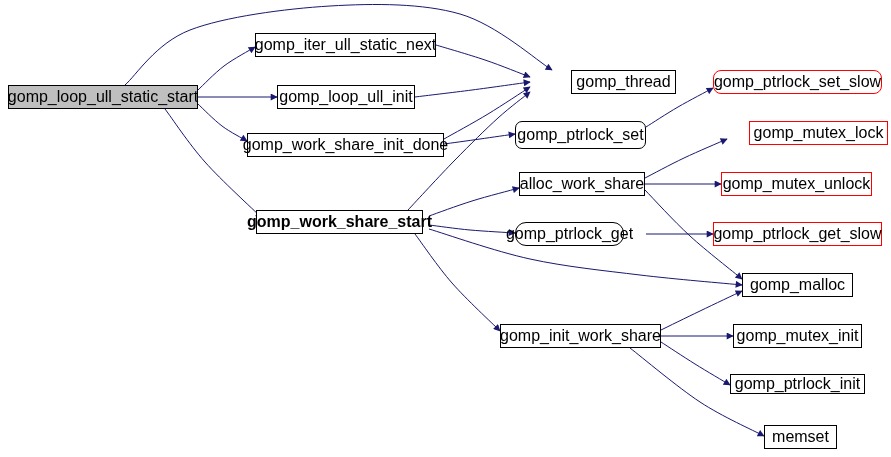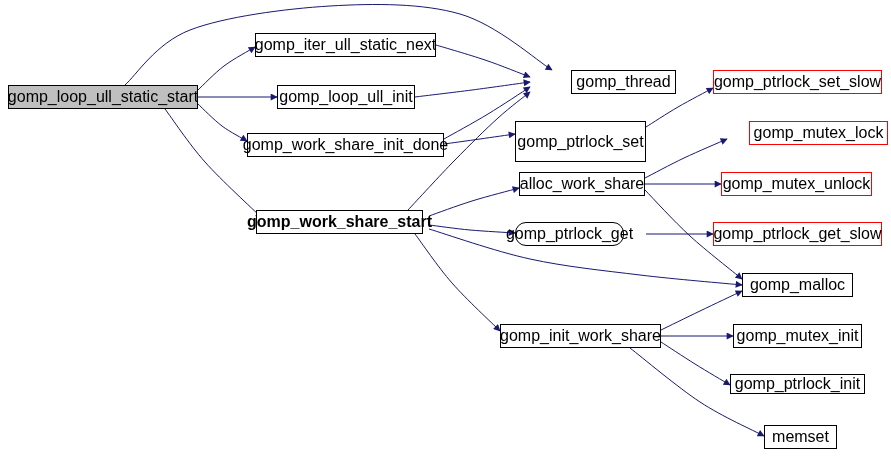--- a/index.html
+++ b/index.html
@@ -83,25 +83,25 @@
         <path d="M630,348 C641.7,357.0 677.7,387.3 700,402 C722.3,416.7 753.3,430.3 764,436" class="edge" marker-end="url(#arrow)"></path>
       </g>
   </svg>
   <div id="node-layer">
       <div class="node focus" style="left: 8px; top: 85px; width: 190px; height: 24px;">gomp_loop_ull_static_start</div>
       <div class="node" style="left: 255px; top: 33px; width: 181px; height: 24px;">gomp_iter_ull_static_next</div>
       <div class="node" style="left: 277px; top: 85px; width: 138px; height: 24px;">gomp_loop_ull_init</div>
       <div class="node" style="left: 247px; top: 133px; width: 197px; height: 24px;">gomp_work_share_init_done</div>
       <div class="node" style="left: 256px; top: 210px; width: 167px; height: 24px; font-weight: bold;">gomp_work_share_start</div>
       <div class="node" style="left: 530px; top: 70px; width: 105px; height: 24px; margin-left: 41px;">gomp_thread</div>
-      <div class="node" style="left: 515px; top: 121px; width: 131px; height: 41px;">gomp_ptrlock_set</div>
+      <div class="node" style="left: 515px; top: 121px; width: 131px; height: 28px; border-radius: 7px;">gomp_ptrlock_set</div>
       <div class="node" style="left: 519px; top: 172px; width: 126px; height: 24px;">alloc_work_share</div>
       <div class="node" style="left: 515px; top: 222px; width: 109px; height: 24px; border-radius: 11px;">gomp_ptrlock_get</div>
       <div class="node" style="left: 500px; top: 324px; width: 161px; height: 24px;">gomp_init_work_share</div>
-      <div class="node external" style="left: 713px; top: 70px; width: 169px; height: 24px;">gomp_ptrlock_set_slow</div>
+      <div class="node external" style="left: 713px; top: 70px; width: 169px; height: 24px; border-radius: 8px;">gomp_ptrlock_set_slow</div>
       <div class="node external" style="left: 749px; top: 121px; width: 139px; height: 24px;">gomp_mutex_lock</div>
       <div class="node external" style="left: 721px; top: 172px; width: 151px; height: 24px;">gomp_mutex_unlock</div>
       <div class="node external" style="left: 713px; top: 222px; width: 169px; height: 24px;">gomp_ptrlock_get_slow</div>
       <div class="node" style="left: 742px; top: 273px; width: 111px; height: 24px;">gomp_malloc</div>
       <div class="node" style="left: 733px; top: 324px; width: 129px; height: 24px;">gomp_mutex_init</div>
       <div class="node" style="left: 730px; top: 374px; width: 135px; height: 20px;">gomp_ptrlock_init</div>
       <div class="node" style="left: 764px; top: 425px; width: 73px; height: 24px;">memset</div>
     </div>
 </div>
 

